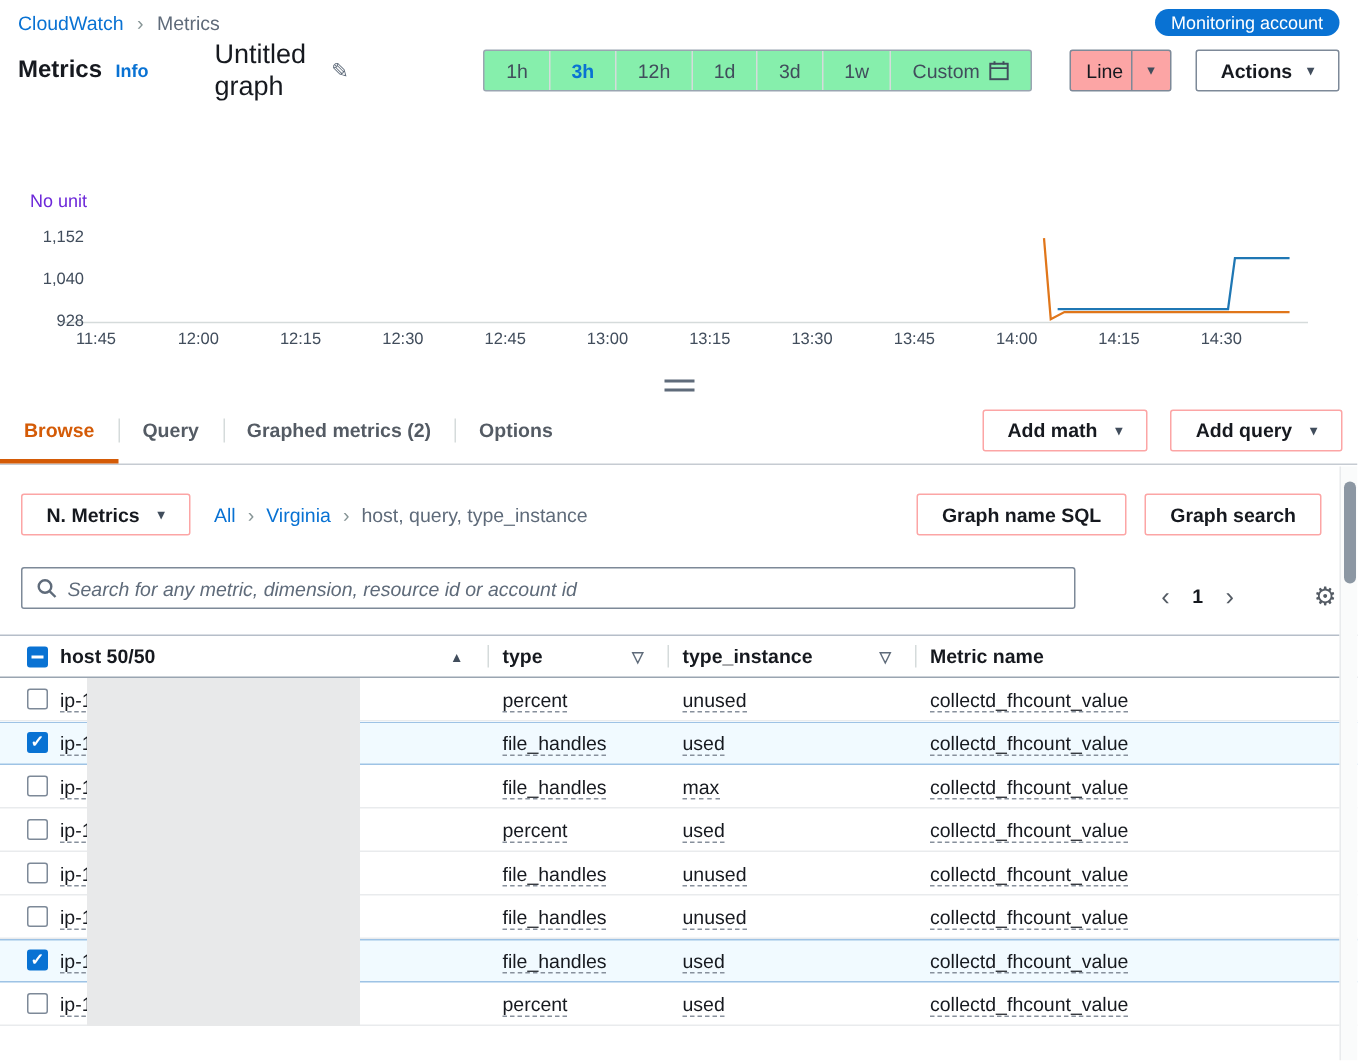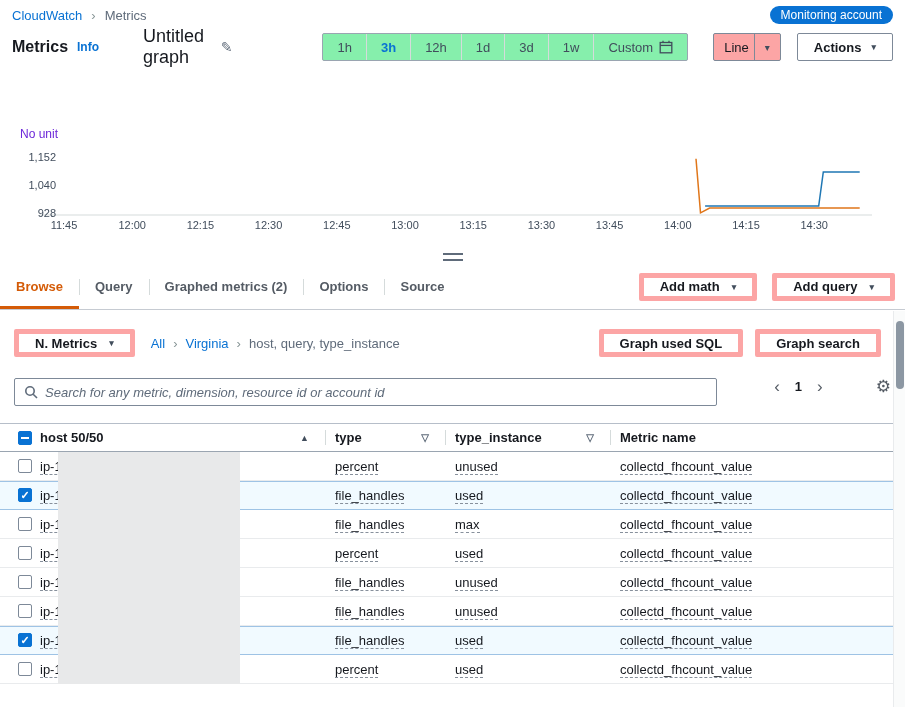--- a/index.html
+++ b/index.html
@@ -69,33 +69,33 @@
   .tabs-row { height: 46px; border-bottom: 1px solid #c6cbd2; display: flex; align-items: center; }
   .tab {
     height: 100%; display: flex; align-items: center; padding: 0 16px;
     font-size: 13px; font-weight: bold; color: #545b64; position: relative; cursor: pointer; white-space: nowrap;
   }
   .tab + .tab::before { content: ""; position: absolute; left: 0; top: 50%; transform: translateY(-50%); width: 1px; height: 16px; background: #d5dbdb; }
   .tab.active { color: #d45b07; }
   .tab.active::after { content: ""; position: absolute; left: 0; right: 0; bottom: 0; height: 3px; background: #d45b07; }
   .tabs-actions { margin-left: auto; display: flex; gap: 15px; padding-right: 10px; }
   .btn {
-    height: 28px; border: 5px solid #fca5a5; border-radius: 2px; background: #fff;
+    height: 28px; border: 1px solid #fca5a5; border-radius: 2px; background: #fff;
     display: inline-flex; align-items: center; gap: 12px; padding: 0 16px;
     font-weight: bold; font-size: 13px; color: #16191f; cursor: pointer; white-space: nowrap;
   }
 
   
   .browse-panel { height: 397px; position: relative; }
   .controls-row { display: flex; align-items: center; padding: 18px 24px 0 14px; height: 48px; }
   .path { display: flex; align-items: center; margin-left: 16px; font-size: 13px; }
   .path .crumb-sep { margin: 0 8px; }
   .controls-buttons { margin-left: auto; display: flex; gap: 12px; }
 
-  .search-row { display: flex; align-items: flex-start; padding: 20px 14px 0 14px; height: 48px; gap: 32px; }
+  .search-row { display: flex; align-items: flex-end; padding: 20px 14px 0 14px; height: 48px; gap: 32px; }
   .search-box {
     width: 726px; height: 28px; border: 1px solid #7d8998; border-radius: 2px;
     display: flex; align-items: center; gap: 7px; padding: 0 9px; background: #fff;
   }
   .search-box input { border: none; outline: none; flex: 1; font-size: 13px; font-family: "Liberation Sans", sans-serif; color: #16191f; background: transparent; }
   .search-box input::placeholder { font-style: italic; color: #5f6b7a; }
   .pagination { display: flex; align-items: center; gap: 15px; margin-left: 25px; }
   .pg-chev { font-size: 17px; color: #545b64; cursor: pointer; line-height: 1; }
   .pg-num { font-size: 13px; font-weight: bold; cursor: pointer; }
   .gear-icon { margin-left: 21px; font-size: 17px; color: #545b64; cursor: pointer; line-height: 1; }
@@ -219,23 +219,20 @@
     </div>
   <div class="tab">
       <span>Query</span>
     </div>
   <div class="tab">
       <span>Graphed metrics (2)</span>
     </div>
   <div class="tab">
       <span>Options</span>
     </div>
-  <div class="tab">
-      <span>Source</span>
-    </div>
   <div class="tabs-actions">
     <div class="btn">
       <span>Add math</span>
       <span class="caret">▾</span>
     </div>
     <div class="btn">
       <span>Add query</span>
       <span class="caret">▾</span>
     </div>
   </div>
@@ -250,21 +247,21 @@
     </div>
     <div class="path">
       <span class="crumb-link">All</span>
       <span class="crumb-sep">›</span>
       <span class="crumb-link">Virginia</span>
       <span class="crumb-sep">›</span>
       <span class="crumb-current">host, query, type_instance</span>
     </div>
     <div class="controls-buttons">
       <div class="btn">
-          <span>Graph used SQL</span>
+          <span>Graph name SQL</span>
         </div>
       <div class="btn">
           <span>Graph search</span>
         </div>
     </div>
   </div>
 
   <div class="search-row">
     <div class="search-box">
       <svg width="14" height="14" viewBox="0 0 14 14">

